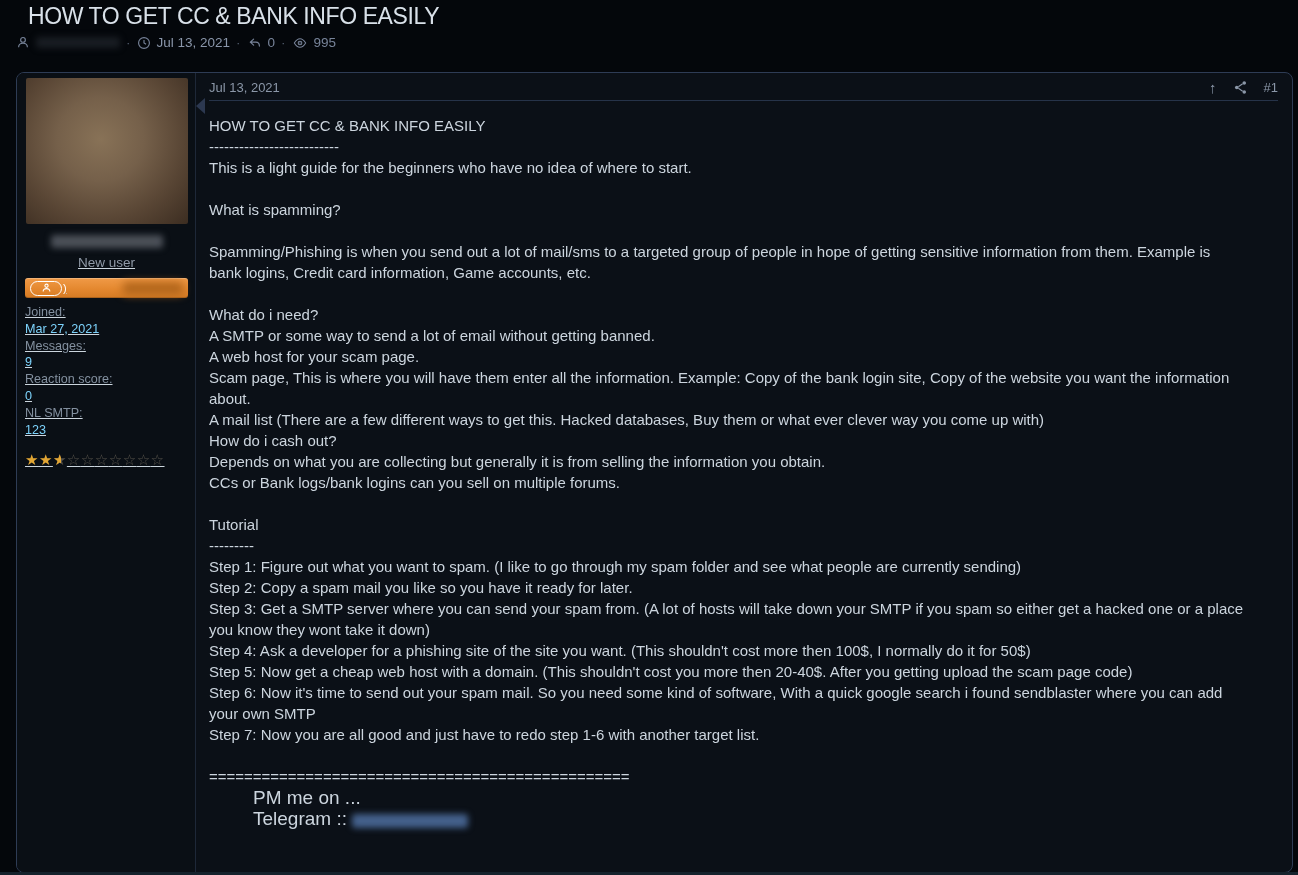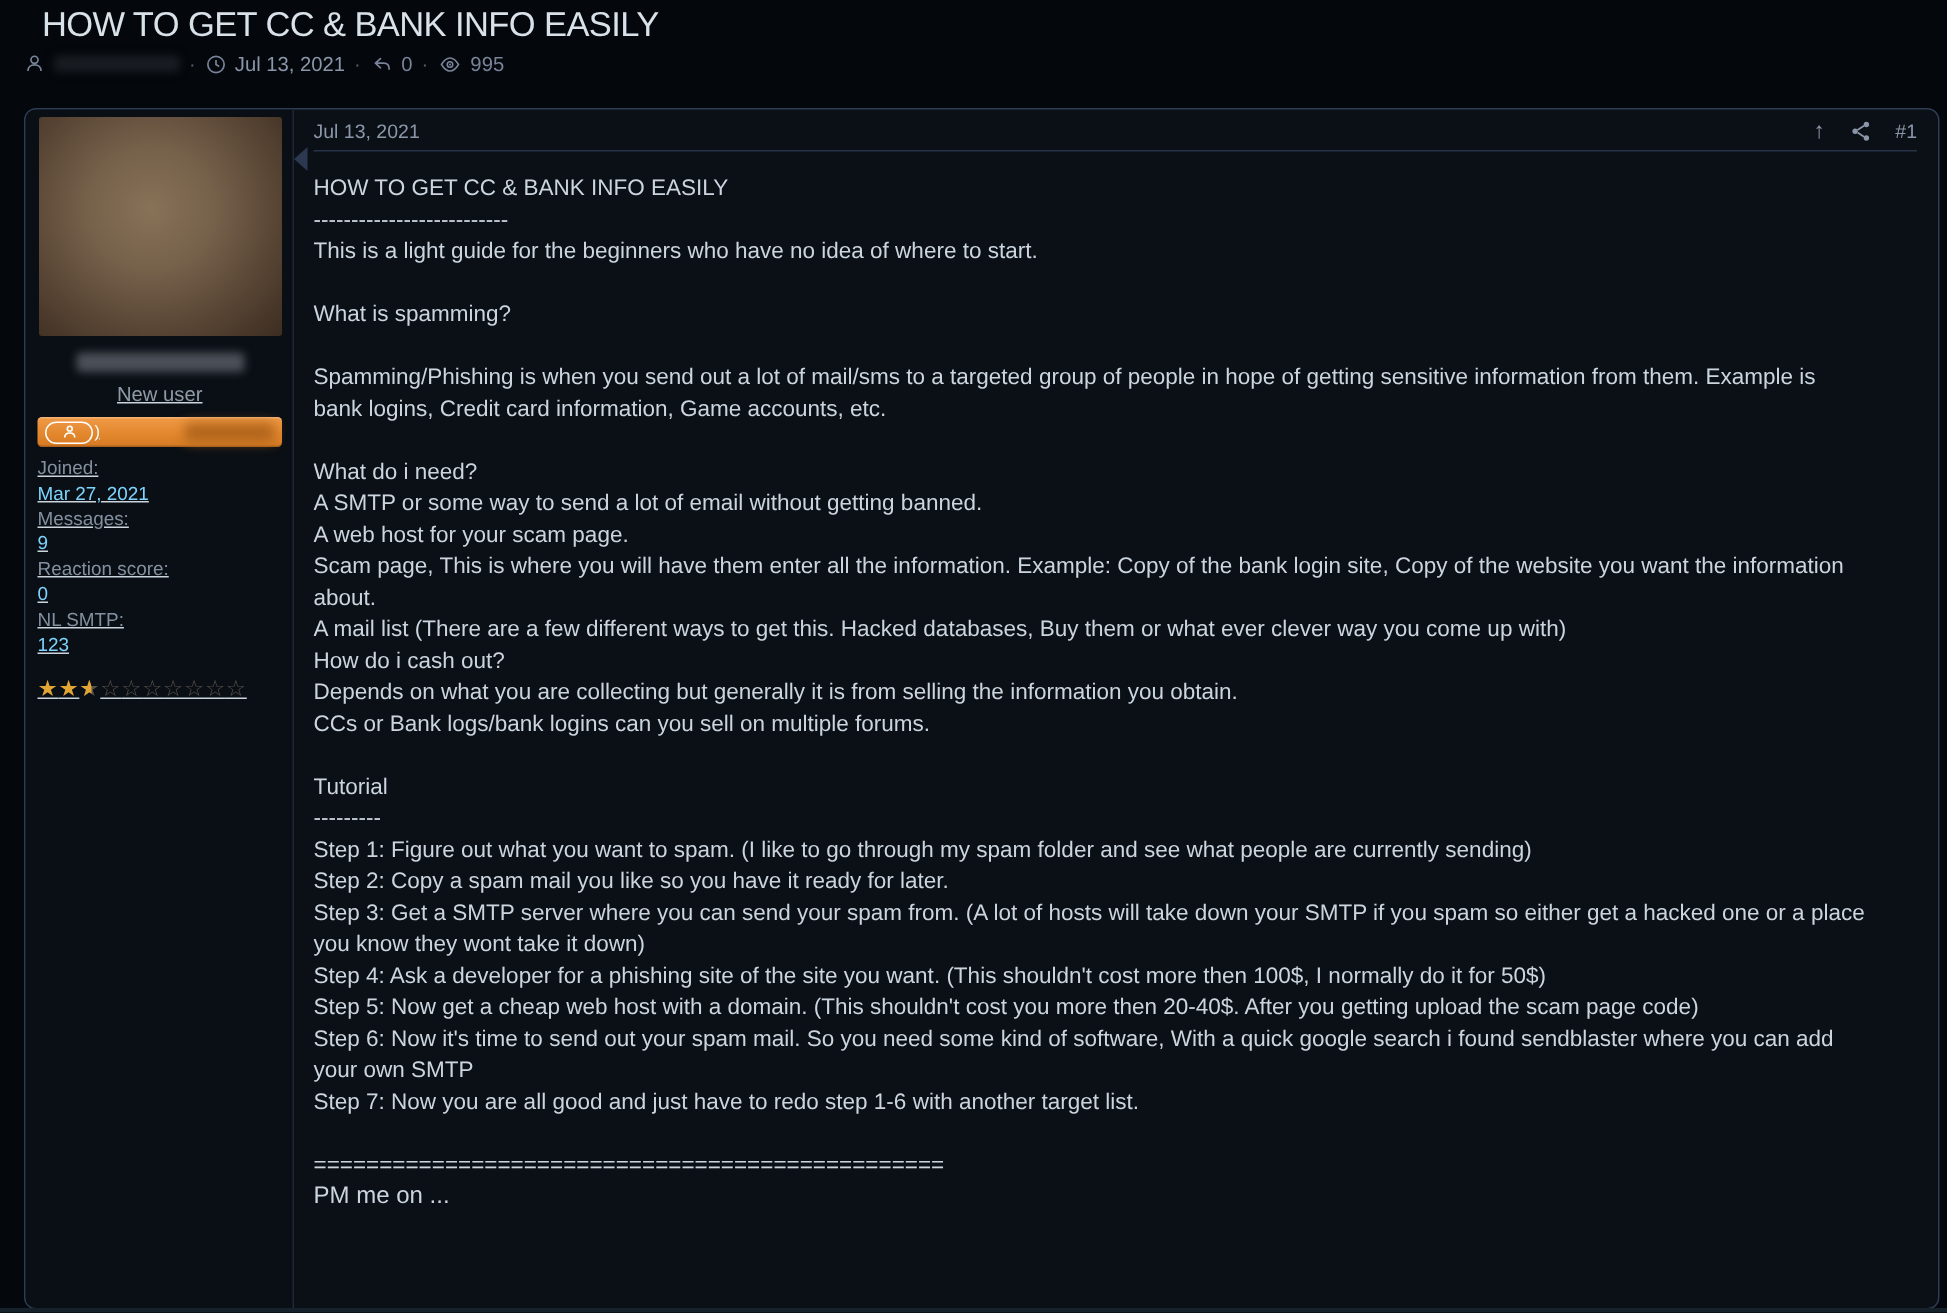--- a/index.html
+++ b/index.html
@@ -147,21 +147,21 @@
   .post-number { color: #8b97a8; text-decoration: none; font-size: 13px; }
 
   .post-body {
     margin-top: 14px;
     font-size: 15px;
     line-height: 21px;
     color: #ccd5de;
     white-space: pre;
     overflow: hidden;
   }
-  .contact-lines { font-size: 16px; line-height: 21px; color: #ccd5de; }
+  .contact-lines { font-size: 19px; line-height: 21px; color: #ccd5de; margin-left: 44px; }
   .contact-line { height: 21px; white-space: nowrap; }
 
   
   .bottom-strip {
     position: absolute;
     left: 0; bottom: 0;
     width: 100%;
     height: 3px;
     background: #15222c;
   }
@@ -285,18 +285,19 @@
 Step 4: Ask a developer for a phishing site of the site you want. (This shouldn't cost more then 100$, I normally do it for 50$)
 Step 5: Now get a cheap web host with a domain. (This shouldn't cost you more then 20-40$. After you getting upload the scam page code)
 Step 6: Now it's time to send out your spam mail. So you need some kind of software, With a quick google search i found sendblaster where you can add
 your own SMTP
 Step 7: Now you are all good and just have to redo step 1-6 with another target list.
 
 ================================================</div>
 
     <div class="contact-lines">
       <div class="contact-line">PM me on ...</div>
+      <div class="contact-line"><span>Telegram ::</span> <span class="redact redact-telegram"></span></div>
     </div>
   </div>
 
 </article>
 
 <div class="bottom-strip"></div>
 
 </body></html>

